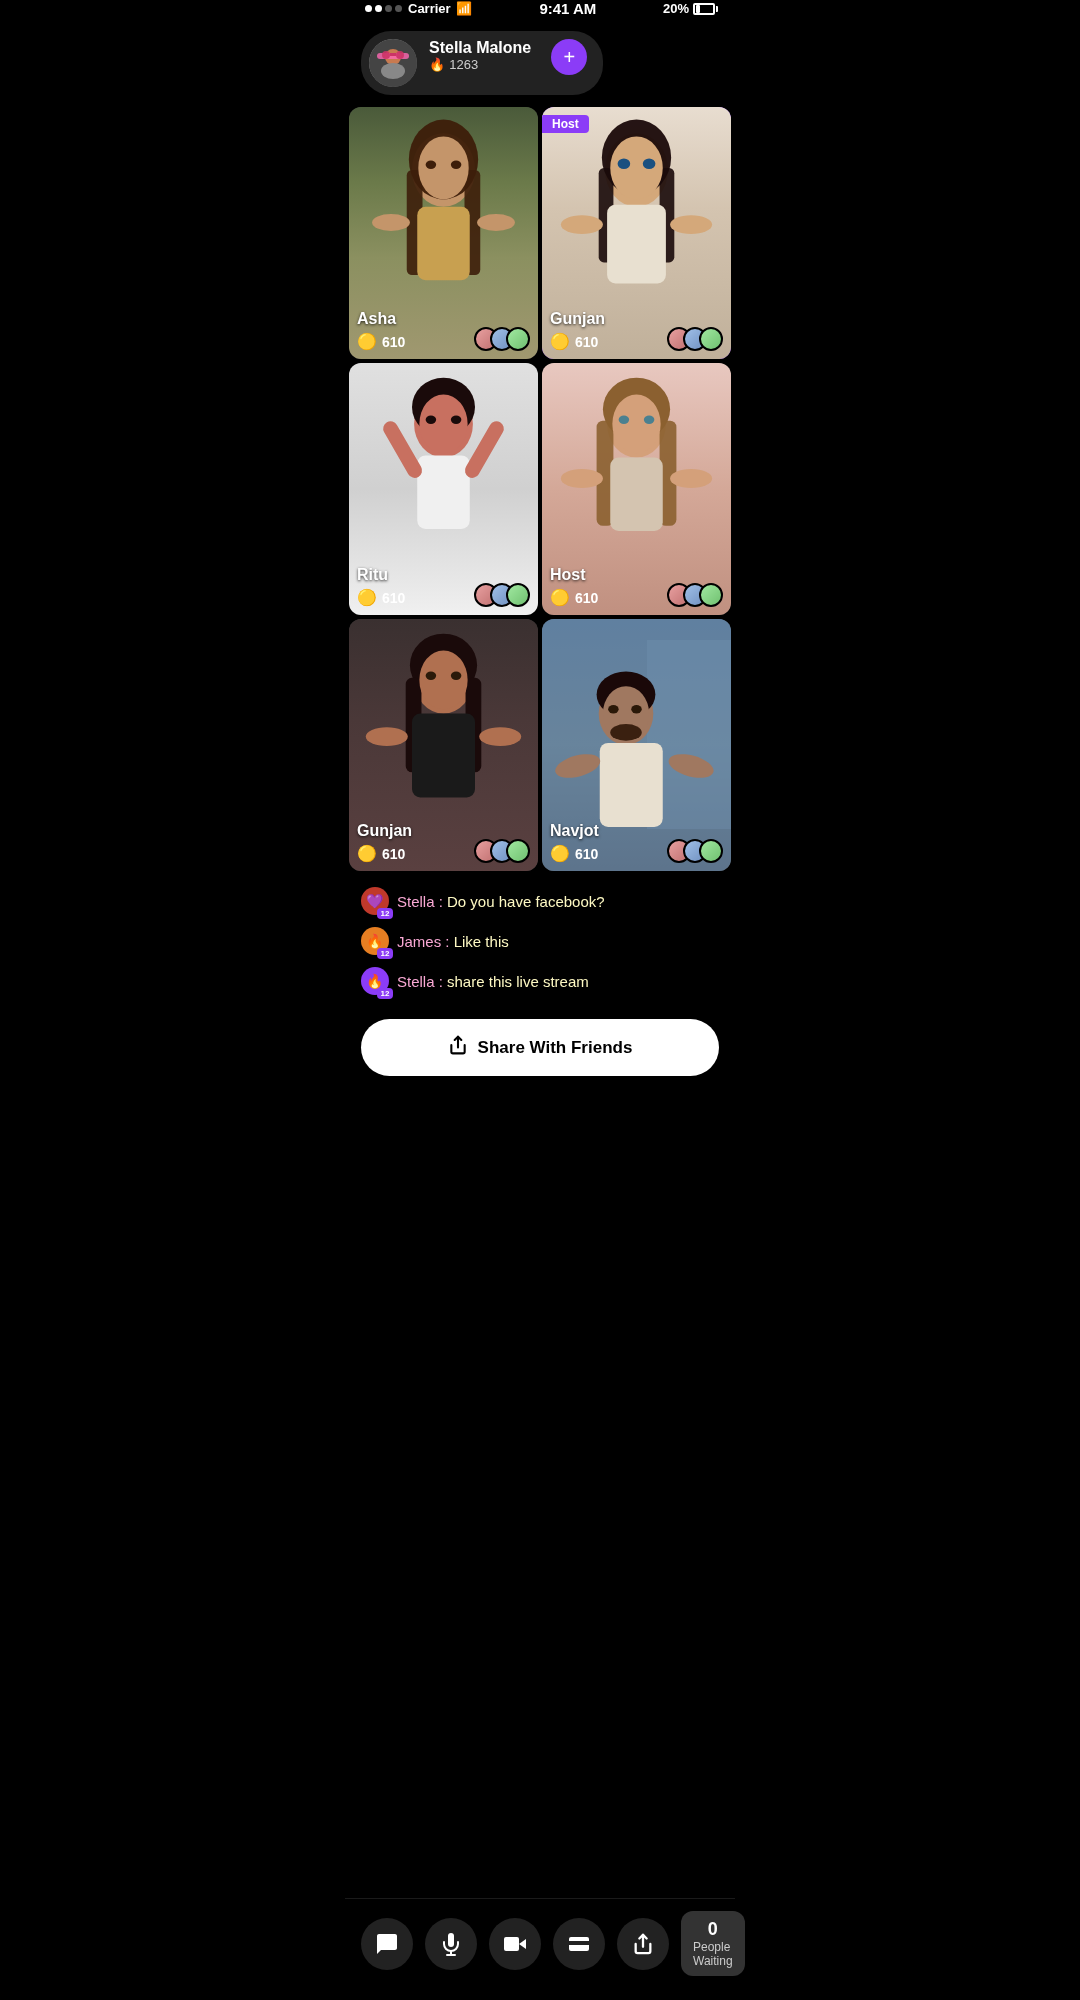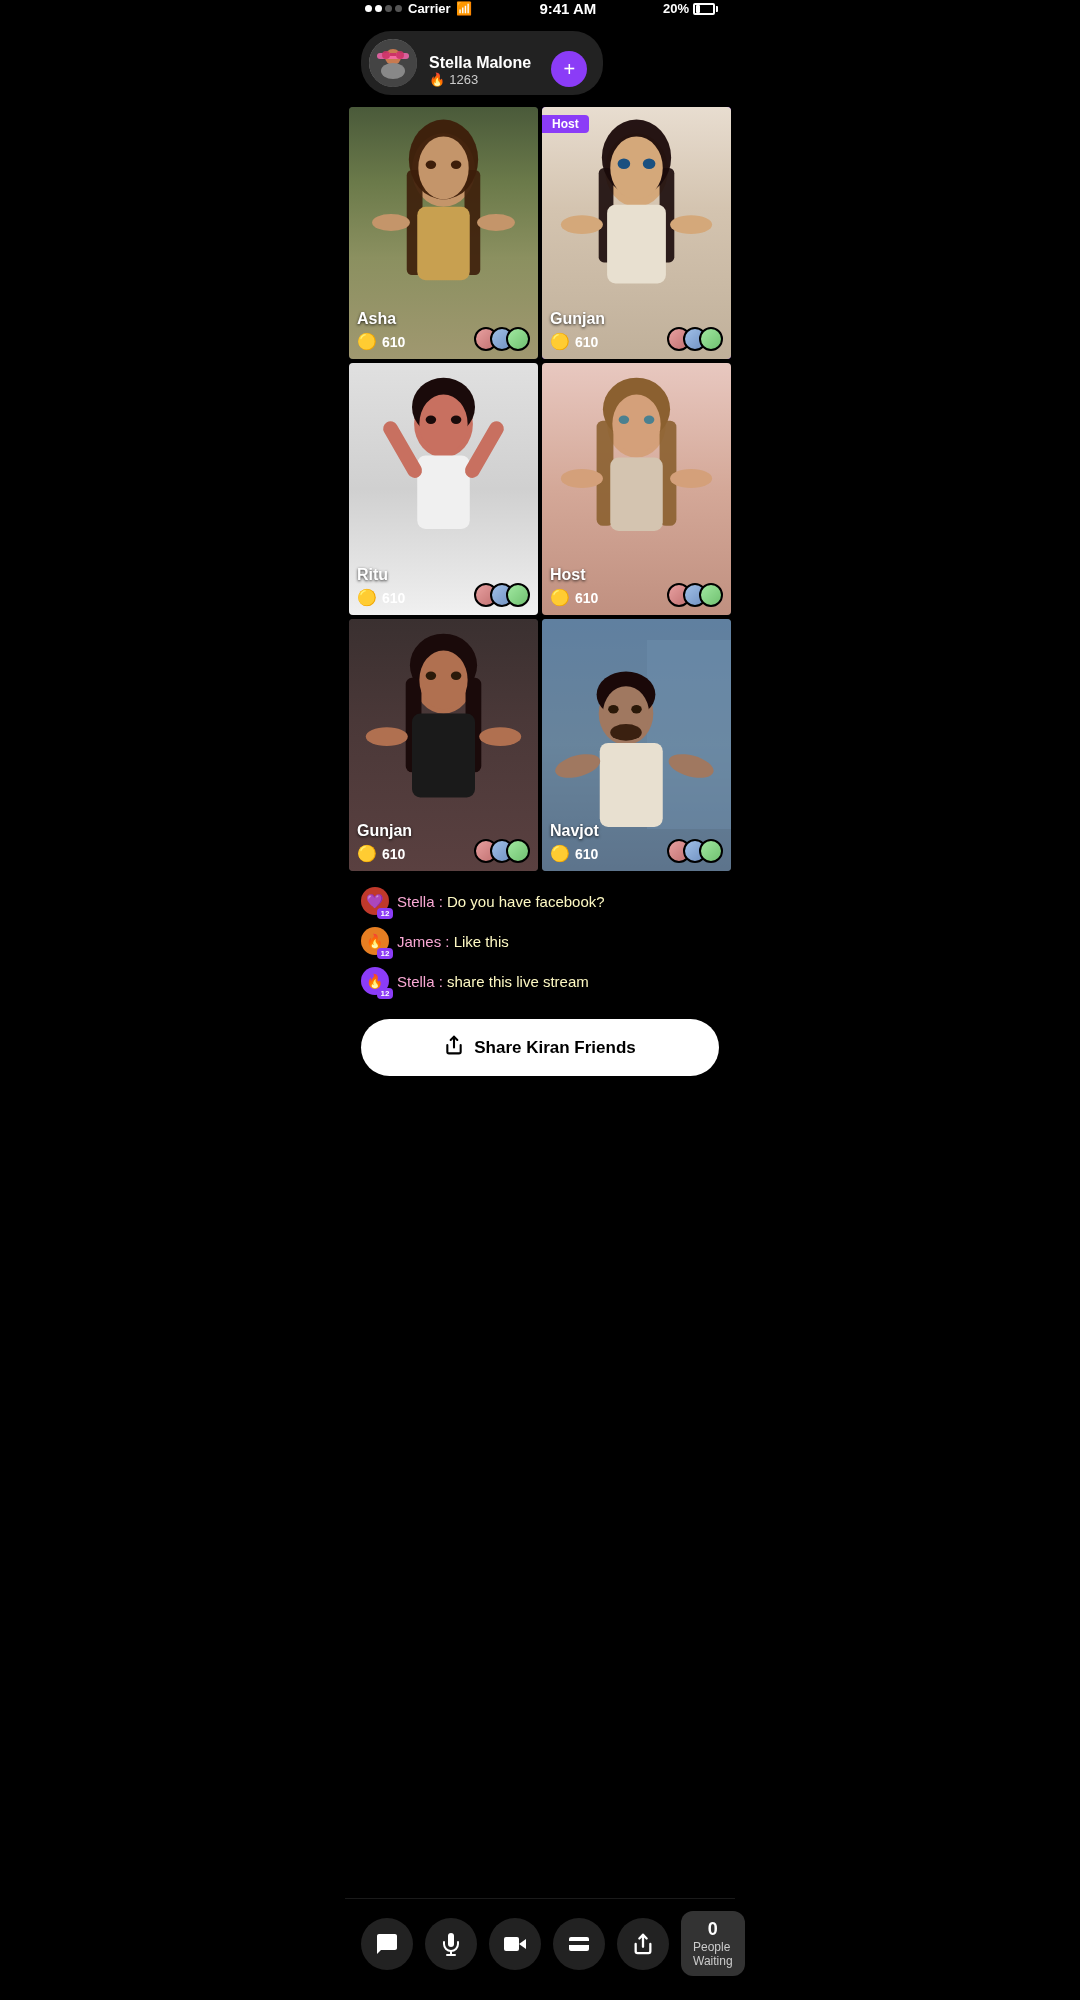--- a/index.html
+++ b/index.html
@@ -40,21 +40,21 @@
       content: ''; position: absolute; right: -5px; top: 50%;
       transform: translateY(-50%); width: 2px; height: 6px;
       background: #fff; border-radius: 0 1px 1px 0;
     }
     .battery-fill {
       background: #fff; height: 8px; width: 20%; margin-left: 1px; border-radius: 1px;
     }
 
     
     .user-card {
-      display: flex; align-items: flex-end; gap: 12px;
+      display: flex; align-items: flex-start; gap: 12px;
       background: #222; border-radius: 30px;
       padding: 8px 16px 8px 8px;
       margin: 8px 16px 12px;
       width: fit-content;
     }
     .user-avatar {
       width: 48px; height: 48px; border-radius: 50%;
       background: linear-gradient(135deg, #888, #555);
       overflow: hidden; display: flex; align-items: center; justify-content: center;
       font-size: 20px;
@@ -73,21 +73,21 @@
     .stream-grid {
       display: grid;
       grid-template-columns: 1fr 1fr;
       gap: 4px;
       padding: 0 4px;
     }
     .stream-cell {
       position: relative;
       aspect-ratio: 0.75;
       overflow: hidden;
-      border-radius: 4px;
+      border-radius: 12px;
       background: #333;
     }
     .stream-cell.host-border {
       outline: 3px solid #8b3cf7;
       outline-offset: -3px;
     }
     .host-badge {
       position: absolute; top: 8px; left: 0;
       background: #8b3cf7; color: #fff;
       font-size: 12px; font-weight: 600;
@@ -466,21 +466,21 @@
 
 <div class="share-section">
   <button class="share-btn">
     <span style="font-size:18px;">
       <svg width="20" height="20" viewBox="0 0 24 24" fill="none" stroke="#000" stroke-width="2.5" stroke-linecap="round" stroke-linejoin="round">
         <path d="M4 12v8a2 2 0 0 0 2 2h12a2 2 0 0 0 2-2v-8"></path>
         <polyline points="16 6 12 2 8 6"></polyline>
         <line x1="12" y1="2" x2="12" y2="15"></line>
       </svg>
     </span>
-    <span>Share Kiran Friends</span>
+    <span>Share With Friends</span>
   </button>
 </div>
 
 <div style="height: 90px;"></div>
 
 <div class="bottom-nav">
   <div class="nav-icons-group">
     <button class="nav-btn">
       <svg width="24" height="24" viewBox="0 0 24 24" fill="white">
         <path d="M20 2H4c-1.1 0-2 .9-2 2v18l4-4h14c1.1 0 2-.9 2-2V4c0-1.1-.9-2-2-2z"></path>

